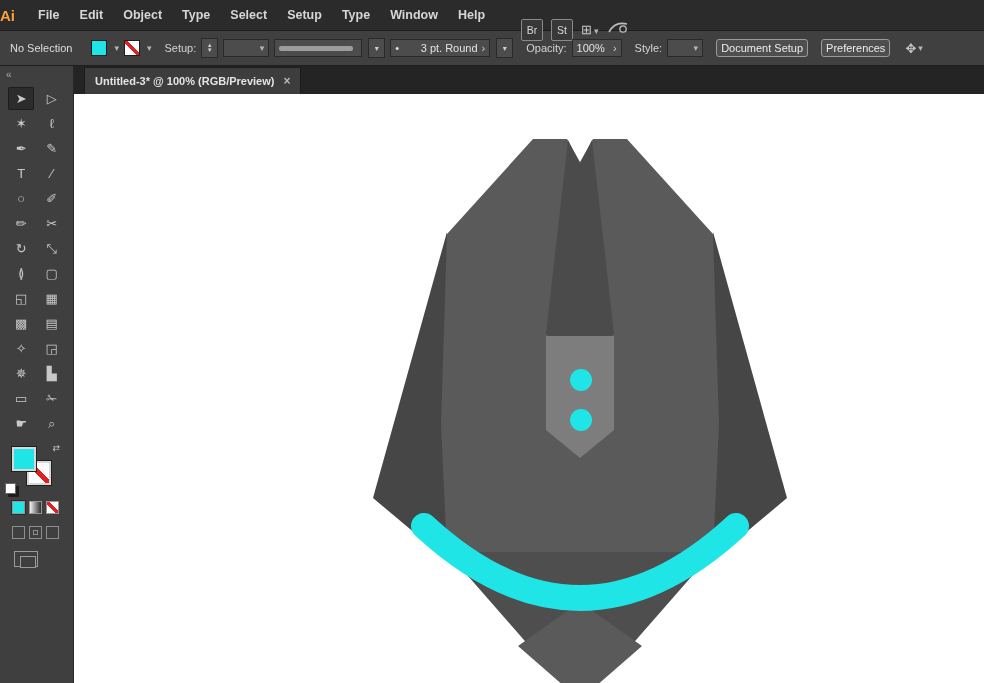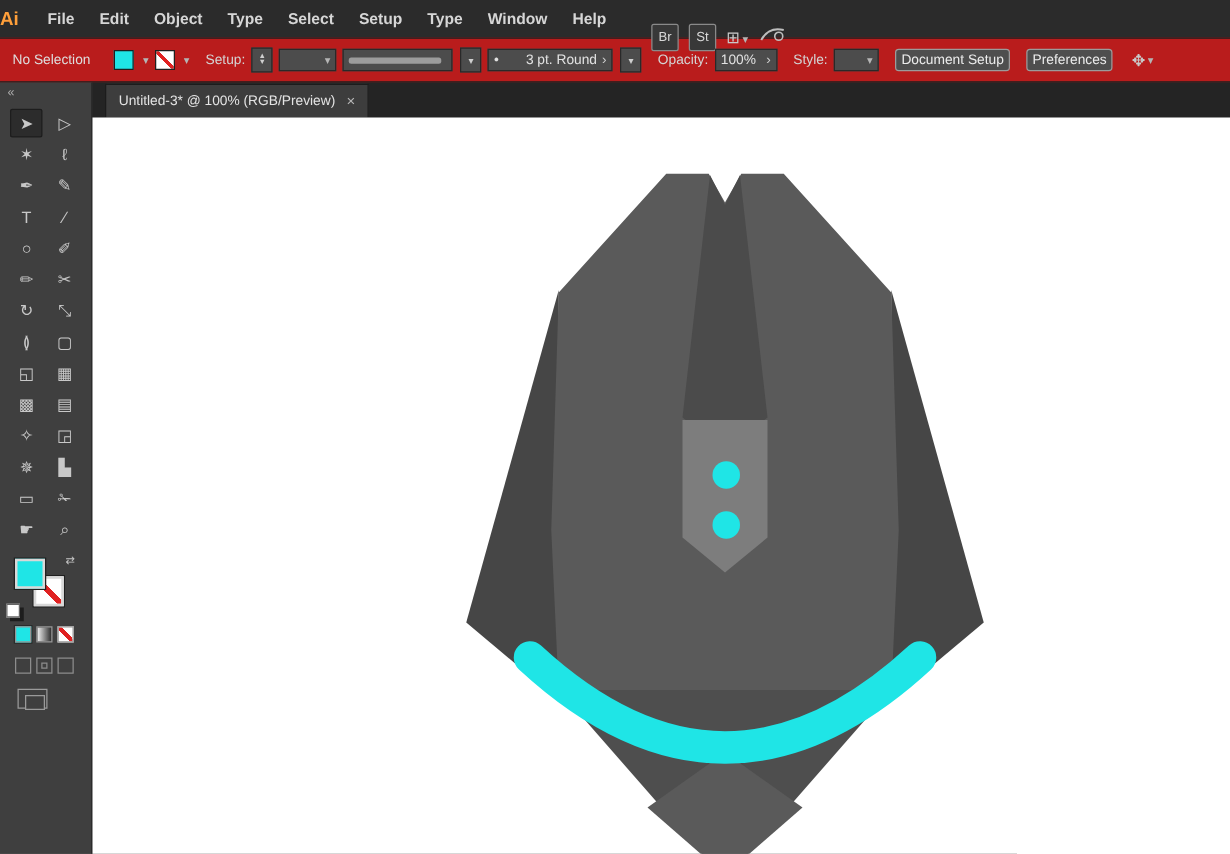--- a/index.html
+++ b/index.html
@@ -12,21 +12,21 @@
   .menu-bar{height:30px;background:#2b2b2b;display:flex;align-items:center;color:#d6d6d6;font-size:12.5px;}
   .logo{color:#ff9f3a;font-weight:bold;font-size:15px;padding:0 13px 0 0;text-align:right;}
   .menu-items{display:flex;align-items:center;font-weight:bold;}
   .menu-item{padding:0 10px;cursor:default;}
   .mb-right{display:flex;align-items:center;margin-left:26px;gap:8px;margin-top:29px;}
   .sq-btn{width:20px;height:20px;border:1px solid #8a8a8a;border-radius:2px;background:#383838;
           color:#d8d8d8;font-size:10.5px;display:flex;align-items:center;justify-content:center;}
   .icon-glyph{color:#c9c9c9;font-size:13px;line-height:1;}
   .chev{color:#b5b5b5;font-size:9px;margin-left:2px;}
   
-  .control-bar{height:34px;background:#b91c1c;border-top:1px solid #1e1e1e;border-bottom:1px solid #1e1e1e;
+  .control-bar{height:34px;background:#404040;border-top:1px solid #1e1e1e;border-bottom:1px solid #1e1e1e;
                display:flex;align-items:center;padding:0 10px;color:#dedede;font-size:11px;gap:5px;}
   .cb-label{color:#d4d4d4;margin-left:8px;}
   .field{background:#4c4c4c;border:1px solid #292929;height:18px;display:flex;align-items:center;
          padding:0 4px;color:#e2e2e2;box-sizing:border-box;}
   .swatch16{width:16px;height:16px;border:1px solid #1f1f1f;box-sizing:border-box;}
   .fill16{background:var(--accent);}
   .stroke16{background:#fff linear-gradient(45deg,transparent 42%,var(--none-red) 42%,var(--none-red) 58%,transparent 58%);}
   .stepper{width:15px;height:18px;background:#4c4c4c;border:1px solid #292929;display:flex;flex-direction:column;
            align-items:center;justify-content:center;color:#cfcfcf;font-size:6px;line-height:5px;}
   .dd{justify-content:space-between;}
@@ -64,21 +64,21 @@
   .mb-grad{background:linear-gradient(90deg,#f0f0f0,#2e2e2e);}
   .mb-none{background:#fff linear-gradient(45deg,transparent 40%,var(--none-red) 40%,var(--none-red) 60%,transparent 60%);}
   .db-sq{width:13px;height:13px;border:1px solid #8d8d8d;box-sizing:border-box;}
   .db-mid{box-shadow:inset 0 0 0 3px #3f3f3f, inset 0 0 0 4px #8d8d8d;}
   .screen-mode{position:relative;width:22px;height:14px;border:1px solid #9a9a9a;margin:12px 0 0 14px;}
   .screen-mode .inner{position:absolute;left:5px;top:4px;width:14px;height:10px;border:1px solid #9a9a9a;background:#3f3f3f;}
   
   .doc-col{flex:1;display:flex;flex-direction:column;}
   .tab-bar{height:28px;background:#242424;display:flex;align-items:flex-end;}
   .tab{height:26px;background:#3d3d3d;border:1px solid #1c1c1c;border-bottom:none;display:flex;align-items:center;
-       gap:9px;padding:0 10px;margin-left:10px;color:#e4e4e4;font-size:11px;}
+       gap:9px;padding:0 10px;margin-left:10px;color:#e4e4e4;font-size:11px;font-weight:bold;}
   .tab-close{color:#b8b8b8;font-size:12px;}
   .canvas{flex:1;background:#ffffff;position:relative;overflow:hidden;}
   .canvas svg{display:block;}
 </style>
 </head>
 <body>
 
 <div class="menu-bar">
   <span class="logo">Ai</span>
   <div class="menu-items">

